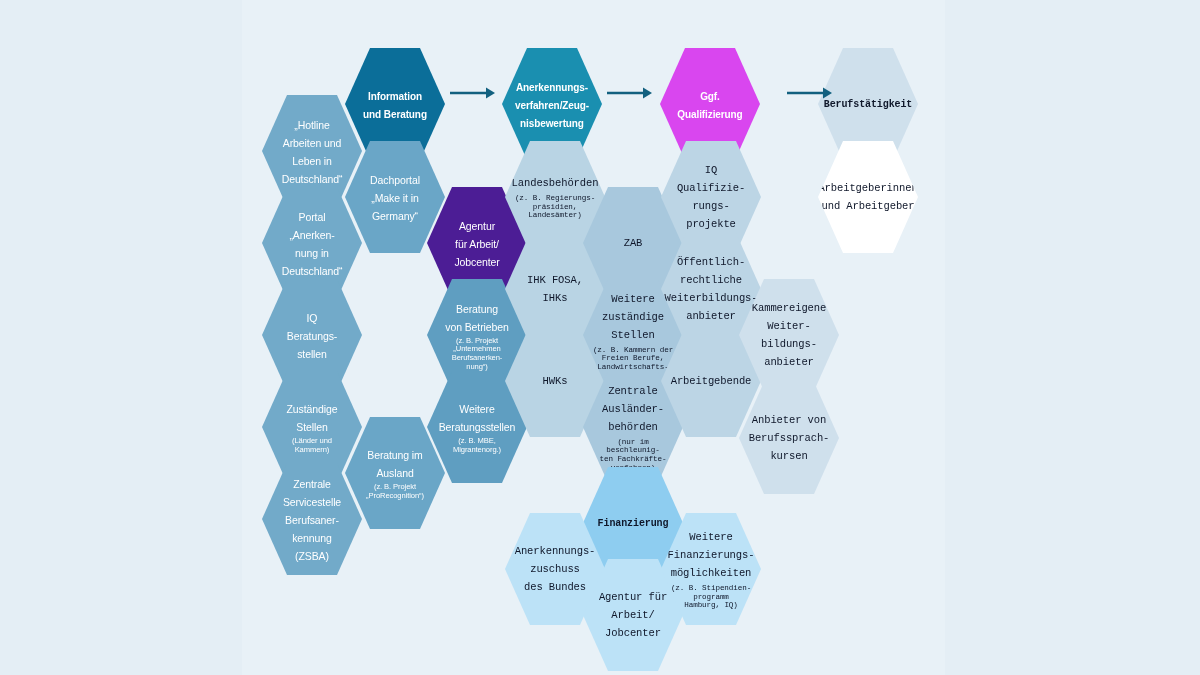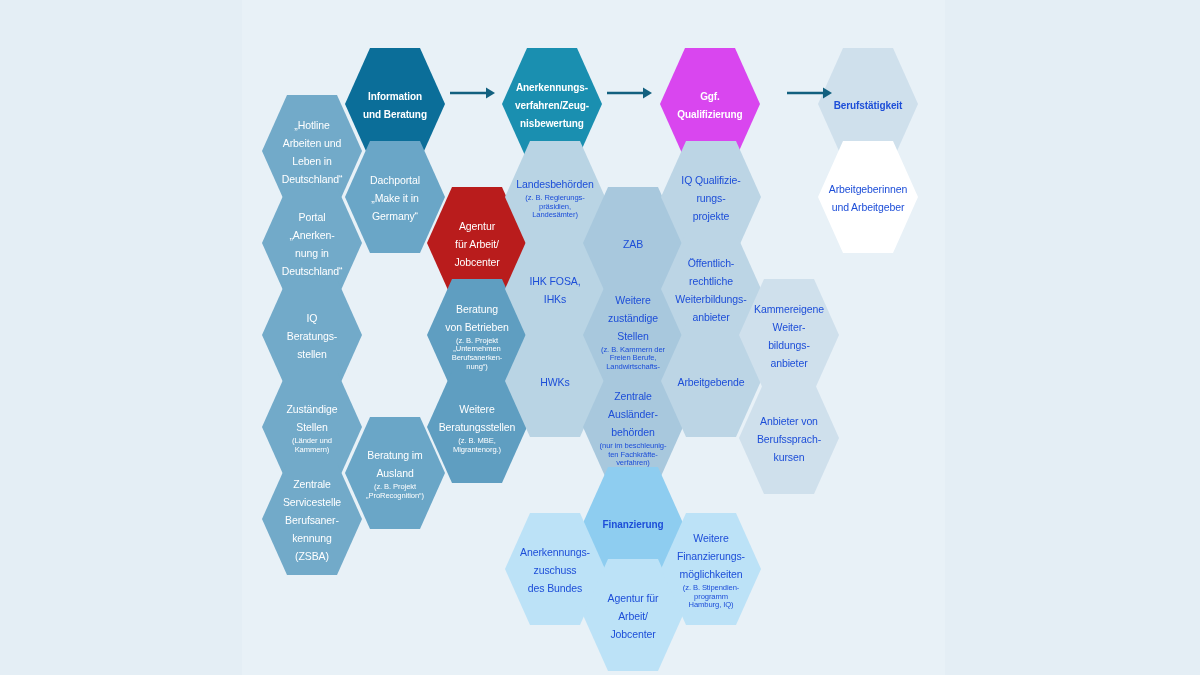--- a/index.html
+++ b/index.html
@@ -27,21 +27,21 @@
   }
   .hex .txt{
     display:block;
     line-height:1.12;
     letter-spacing:-0.1px;
   }
   .hex .main{font-size:10.5px;}
   .hex .sub{font-size:7.6px;display:block;line-height:1.14;margin-top:2px;}
 
   
-  .tdark{color:#1d4ed8;}
+  .tdark{color:#0f172a;font-family:Liberation Mono, monospace;}
   .twhite{color:#ffffff;}
 
   .bold .main{font-weight:bold;font-size:10px;}
 
   
   .arrow{position:absolute;height:14px;display:flex;align-items:center;}
   .arrow svg{display:block;}
 </style>
 </head>
 <body>
@@ -77,21 +77,21 @@
     </div>
     <div class="hex twhite" style="left: 262px; top: 463px; background: rgb(114, 170, 201);">
       <span class="txt"><span class="main">Zentrale<br>Servicestelle<br>Berufsaner-<br>kennung<br>(ZSBA)</span></span>
     </div>
     <div class="hex twhite" style="left: 345px; top: 141px; background: rgb(106, 166, 199);">
       <span class="txt"><span class="main">Dachportal<br>„Make it in<br>Germany“</span></span>
     </div>
     <div class="hex twhite" style="left: 345px; top: 417px; background: rgb(106, 166, 199);">
       <span class="txt"><span class="main">Beratung im<br>Ausland</span><span class="sub">(z. B. Projekt<br>„ProRecognition“)</span></span>
     </div>
-    <div class="hex twhite" style="left: 427px; top: 187px; background: #b91c1c;">
+    <div class="hex twhite" style="left: 427px; top: 187px; background: #4c1d95;">
       <span class="txt"><span class="main">Agentur<br>für Arbeit/<br>Jobcenter</span></span>
     </div>
     <div class="hex twhite" style="left: 427px; top: 279px; background: rgb(95, 158, 193);">
       <span class="txt"><span class="main">Beratung<br>von Betrieben</span><span class="sub">(z. B. Projekt<br>„Unternehmen<br>Berufsanerken-<br>nung“)</span></span>
     </div>
     <div class="hex twhite" style="left: 427px; top: 371px; background: rgb(95, 158, 193);">
       <span class="txt"><span class="main">Weitere<br>Beratungsstellen</span><span class="sub">(z. B. MBE,<br>Migrantenorg.)</span></span>
     </div>
     <div class="hex tdark" style="left: 505px; top: 141px; background: rgb(185, 212, 228);">
       <span class="txt"><span class="main">Landesbehörden</span><span class="sub">(z. B. Regierungs-<br>präsidien,<br>Landesämter)</span></span>

